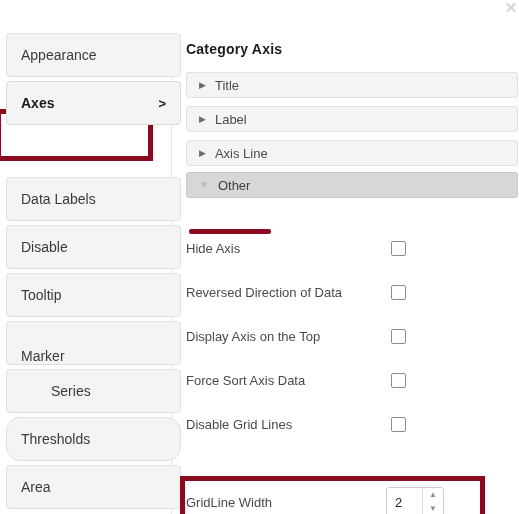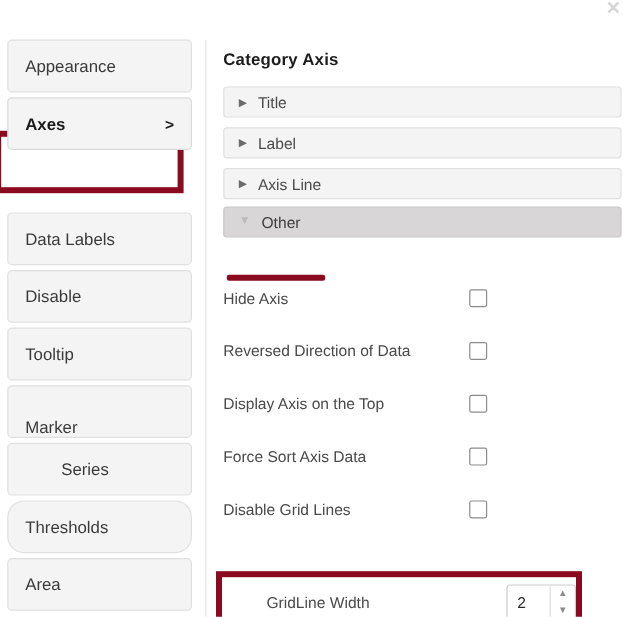--- a/index.html
+++ b/index.html
@@ -37,21 +37,21 @@
     left: 0px;
     top: 33px;
     width: 172px;
     height: 481px;
     box-sizing: border-box;
     border-right: 1px solid #e3e3e3;
   }
   .side-item {
     position: absolute;
     left: 6px;
-    width: 154px;
+    width: 175px;
     height: 44px;
     box-sizing: border-box;
     background: #f4f4f4;
     border: 1px solid #e0e0e0;
     border-radius: 4px;
     display: flex;
     align-items: center;
     padding: 0 14px;
     font-size: 14px;
     color: #3a3a3a;
@@ -176,21 +176,20 @@
     top: 450px;
     width: 305px;
     height: 38px;
     display: flex;
     align-items: center;
   }
   #gridline-label {
     font-size: 13px;
     color: #4a4a4a;
     width: 200px;
-    padding-left: 36px;
   }
   .spinner {
     position: relative;
     width: 58px;
     height: 30px;
     box-sizing: border-box;
     border: 1px solid #cdcdcd;
     border-radius: 3px;
     background: #ffffff;
     display: flex;

